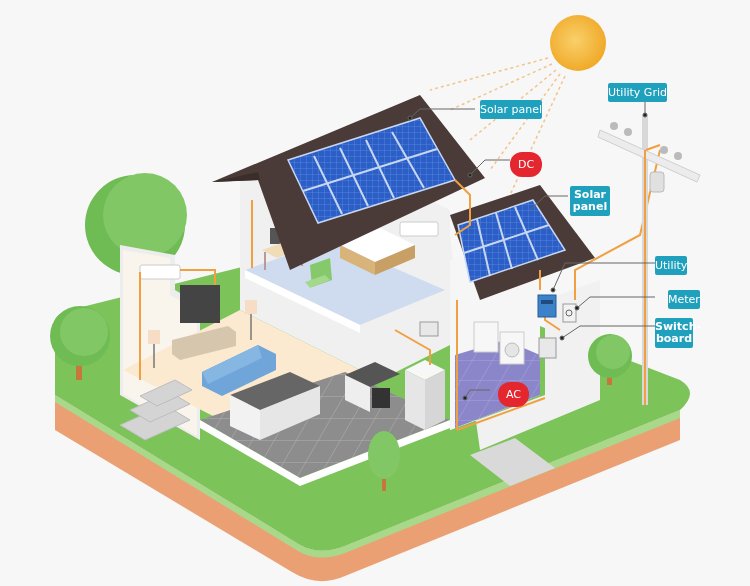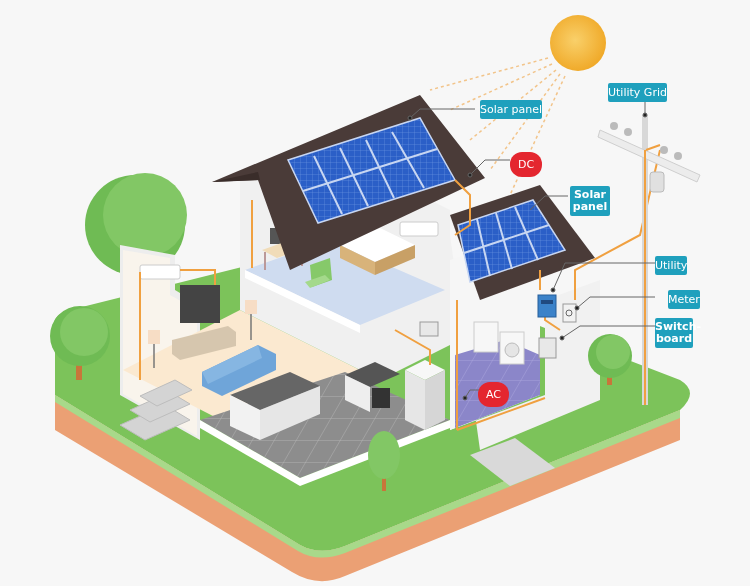--- a/index.html
+++ b/index.html
@@ -231,13 +231,13 @@
   </g>
 </svg>
 
 <div class="label blue" style="left:480px;top:100px;">Solar panel</div>
 <div class="label red" style="left:510px;top:152px;">DC</div>
 <div class="label blue" style="left:608px;top:83px;">Utility Grid</div>
 <div class="label blue multi" style="left:570px;top:186px;width:40px;">Solar<br>panel</div>
 <div class="label blue" style="left:655px;top:256px;">Utility</div>
 <div class="label blue" style="left:624px;top:290px;margin-left:44px;">Meter</div>
 <div class="label blue multi" style="left:655px;top:318px;width:38px;">Switch-<br>board</div>
-<div class="label red" style="left:478px;top:382px;text-align:right;">AC</div>
+<div class="label red" style="left:498px;top:382px;text-align:right;">AC</div>
 
 </body></html>

